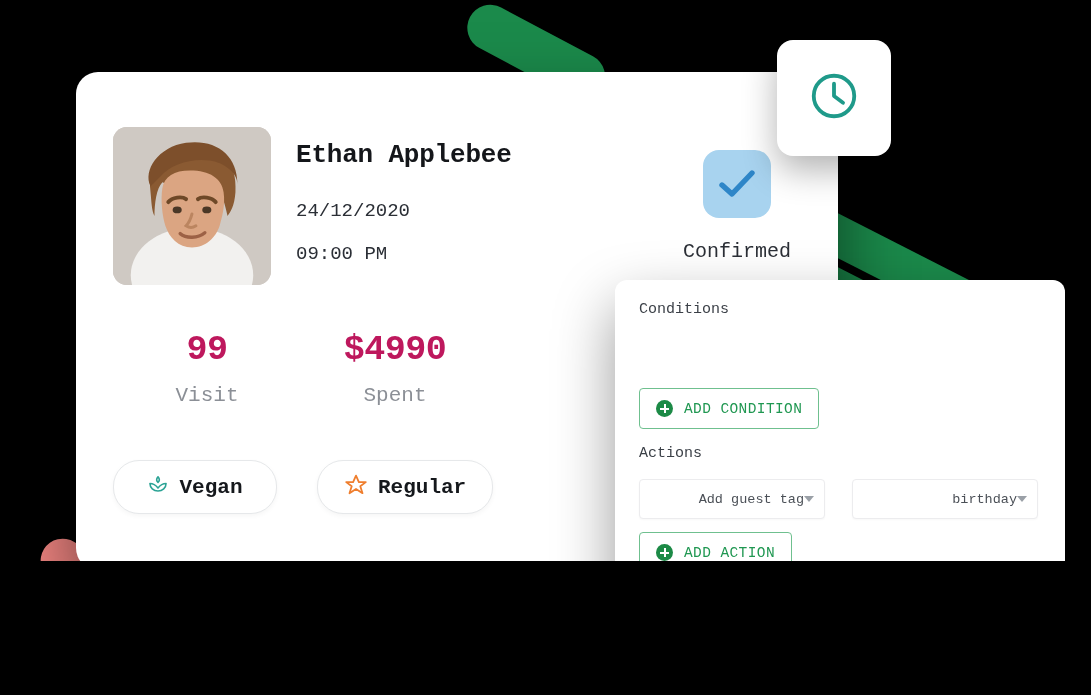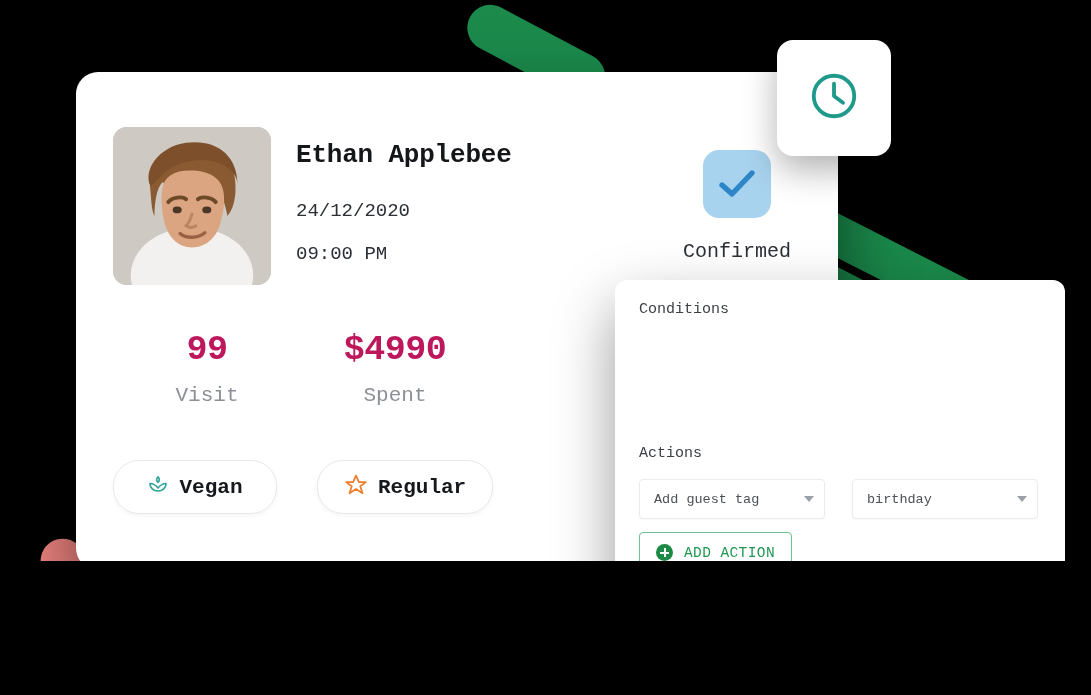--- a/index.html
+++ b/index.html
@@ -211,21 +211,21 @@
   .section-title {
     position: absolute;
     font-size: 15px;
     color: #3a3f46;
   }
   .sec-conditions { left: 24px; top: 21px; }
   .sec-actions { left: 24px; top: 165px; }
 
   .field-row { position: absolute; display: flex; gap: 27px; }
   .row-cond { left: 24px; top: 55px; }
-  .row-act  { left: 24px; top: 199px; }
+  .row-act  { left: 24px; top: 199px; text-align: right; }
 
   .select {
     width: 186px;
     height: 40px;
     border: 1px solid #ececee;
     border-radius: 4px;
     background: #fff;
     display: flex;
     align-items: center;
     padding: 0 10px 0 14px;
@@ -362,20 +362,24 @@
         <path d="M24 13 L24 24 L32 30" fill="none" stroke="#1F9A8A" stroke-width="3.4" stroke-linecap="round" stroke-linejoin="round"></path>
       </svg>
     </span>
   </div>
 
   <div class="rules-panel">
 
     <div class="section-title sec-conditions">Conditions</div>
 
 
+    <div class="add-btn add-cond">
+      <span class="plus-circle"></span>
+      <span class="add-label">ADD CONDITION</span>
+    </div>
 
     <div class="section-title sec-actions">Actions</div>
 
     <div class="field-row row-act">
       <div class="select">
         <span class="select-value">Add guest tag</span>
         <span class="caret"></span>
       </div>
       <div class="select">
         <span class="select-value">birthday</span>

